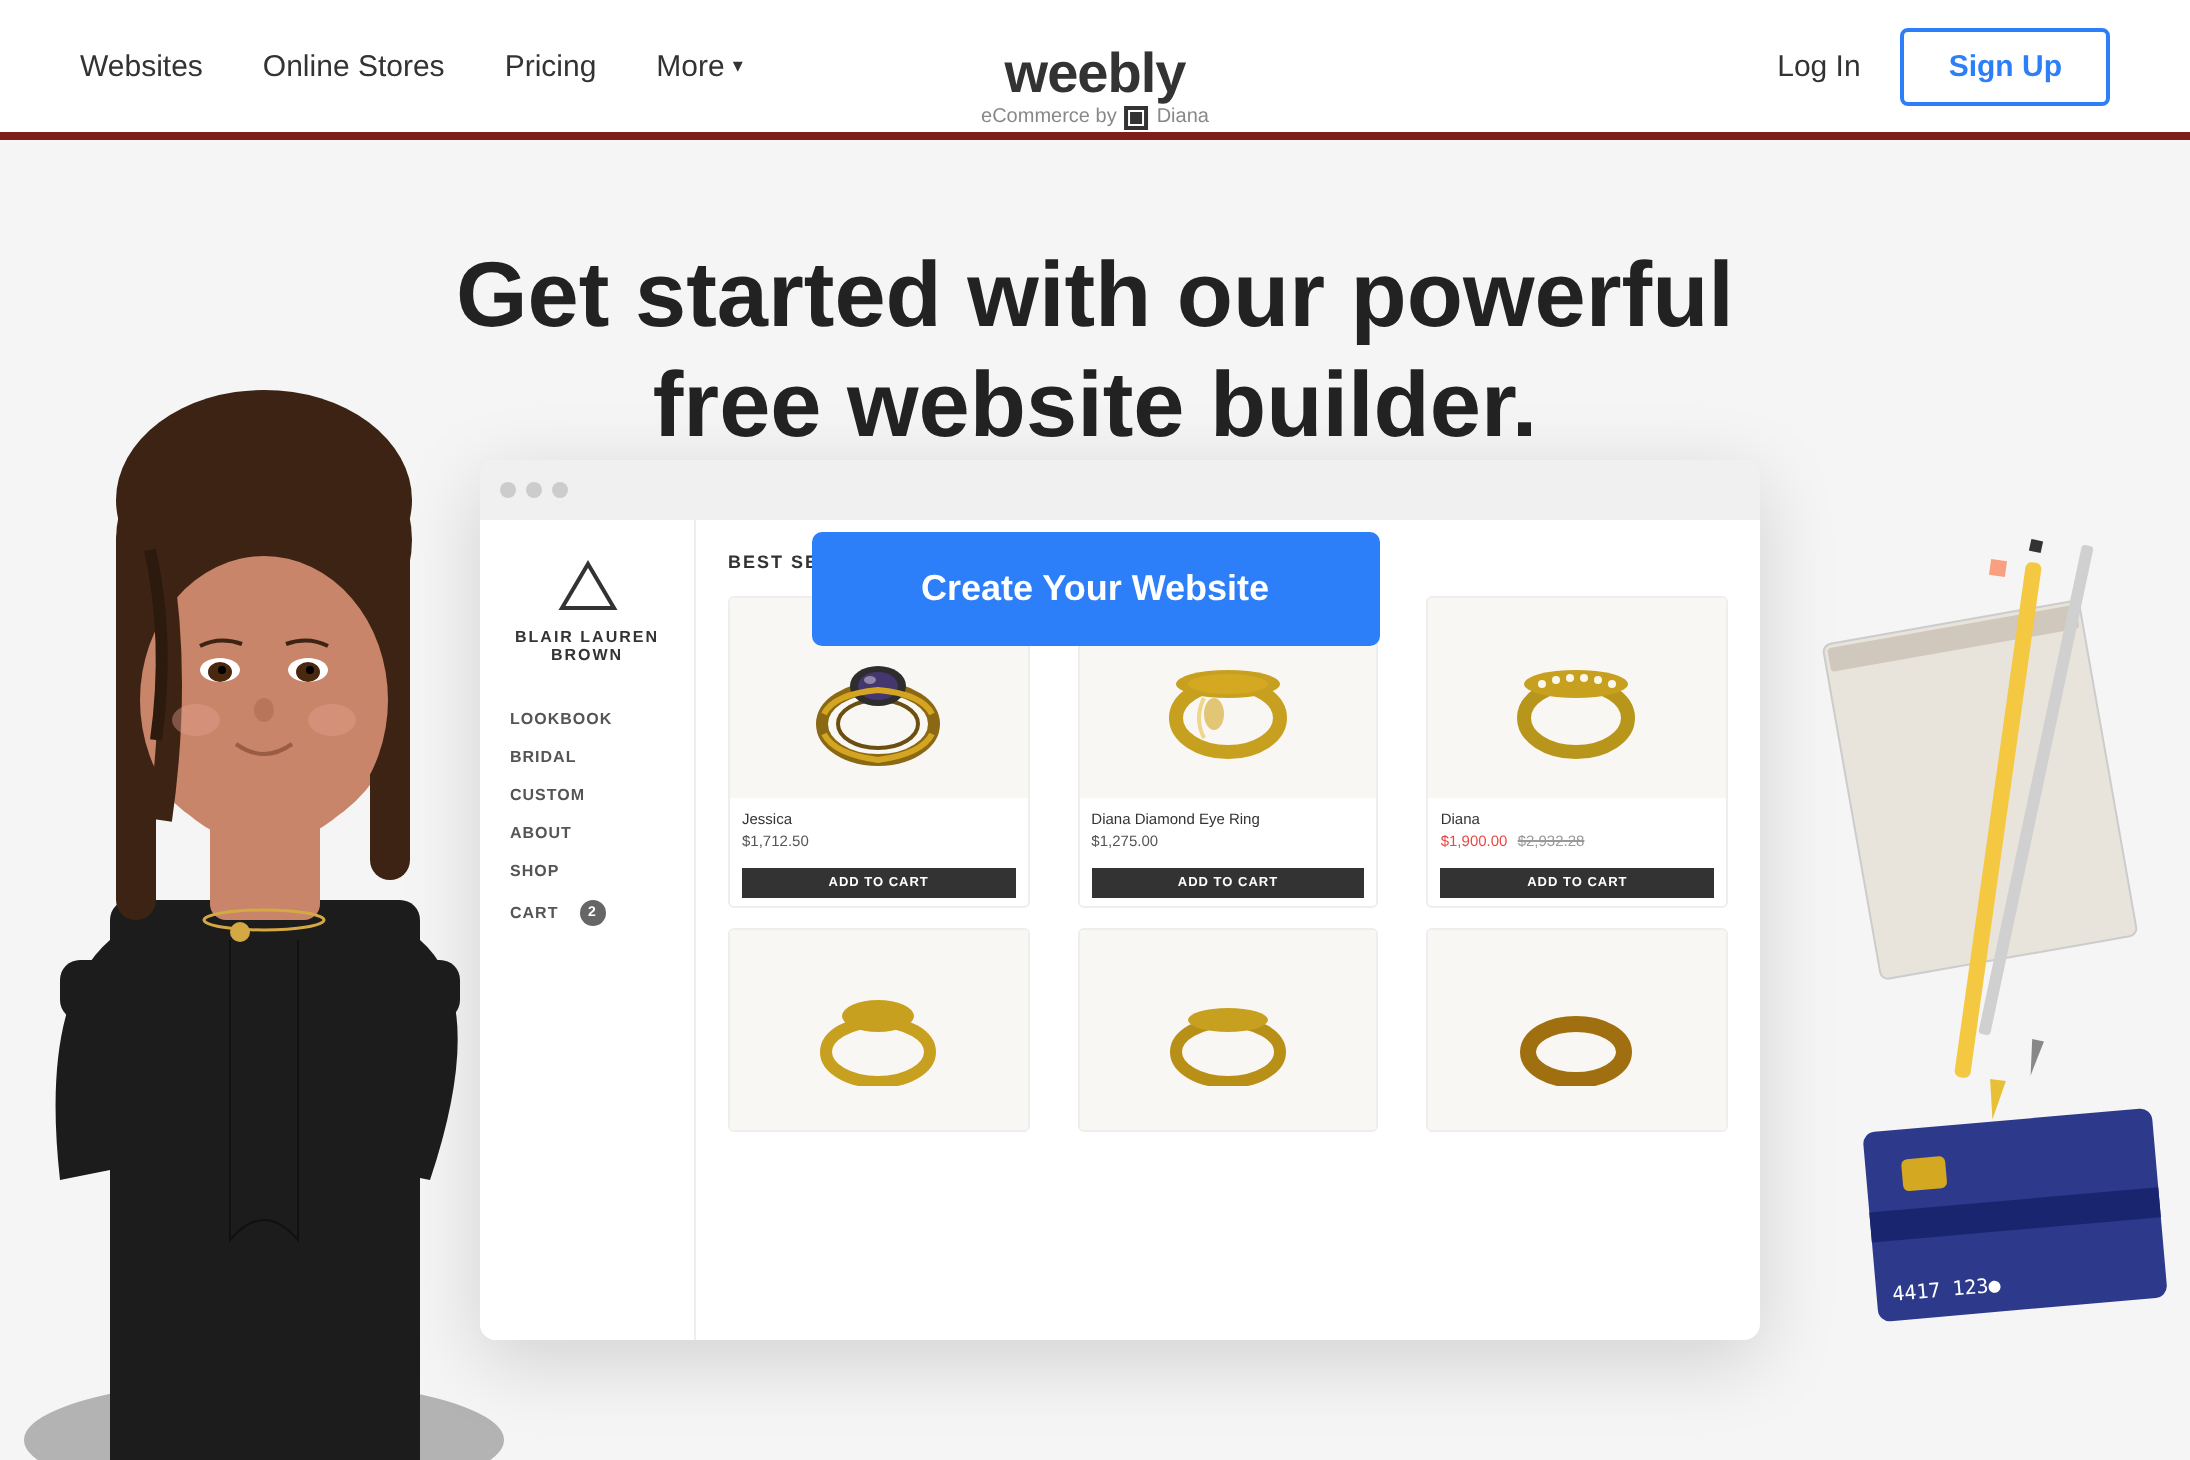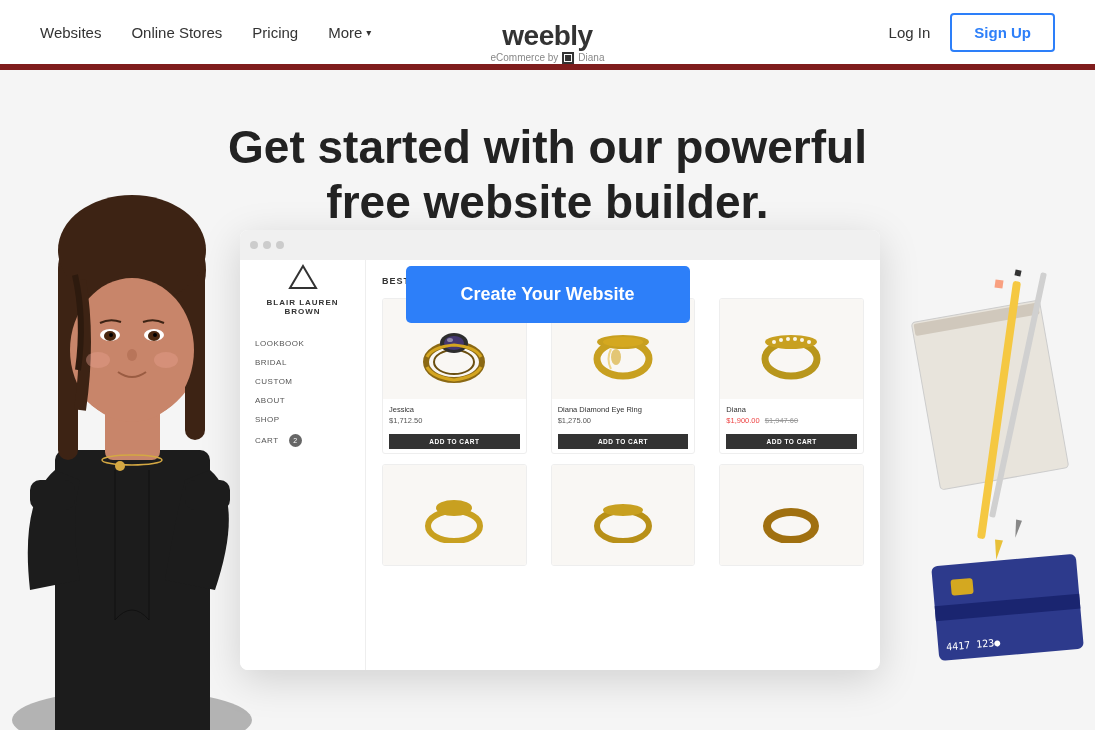--- a/index.html
+++ b/index.html
@@ -6,21 +6,21 @@
     body { font-family: -apple-system, BlinkMacSystemFont, 'Segoe UI', Helvetica, Arial, sans-serif; background: #f5f5f5; width: 1095px; height: 730px; overflow: hidden; }
 
     
     .header {
       display: flex;
       align-items: center;
       justify-content: space-between;
       background: #fff;
       padding: 0 40px;
       height: 70px;
-      border-bottom: 6px solid #7f1d1d;
+      border-bottom: 4px solid #7f1d1d;
       position: relative;
       z-index: 10;
     }
     .nav-left {
       display: flex;
       align-items: center;
       gap: 30px;
     }
     .nav-item {
       font-size: 15px;
@@ -157,24 +157,24 @@
       border-radius: 50%;
       background: #ccc;
     }
     .browser-content {
       display: flex;
       height: calc(100% - 30px);
     }
 
     
     .mock-sidebar {
-      width: 126px;
+      width: 108px;
       background: #fff;
       border-right: 1px solid #eee;
-      padding: 4px 15px;
+      padding: 20px 15px;
       flex-shrink: 0;
     }
     .mock-logo {
       display: flex;
       align-items: center;
       justify-content: center;
       margin-bottom: 8px;
     }
     .mock-logo-tri {
       width: 30px;
@@ -187,20 +187,21 @@
       color: #333;
       text-align: center;
       margin-bottom: 18px;
     }
     .mock-nav-item {
       font-size: 8px;
       color: #555;
       padding: 5px 0;
       letter-spacing: 0.5px;
       text-transform: uppercase;
+      font-weight: bold;
     }
     .mock-cart-row {
       display: flex;
       align-items: center;
       gap: 5px;
     }
     .mock-cart-badge {
       background: #666;
       color: #fff;
       font-size: 7px;
@@ -481,21 +482,21 @@
                 <circle cx="34" cy="32" r="2" fill="#fff" opacity="0.9"></circle>
                 <circle cx="41" cy="32" r="2" fill="#fff" opacity="0.9"></circle>
                 <circle cx="48" cy="33" r="2" fill="#fff" opacity="0.9"></circle>
                 <circle cx="55" cy="35" r="2" fill="#fff" opacity="0.9"></circle>
               </svg>
             </div>
             <div class="mock-product-info">
               <div class="mock-product-name">Diana</div>
               <div class="mock-product-price">
                 <span class="sale-price">$1,900.00</span>
-                <span class="original-price">$1,947.60</span>
+                <span class="original-price">$2,932.28</span>
               </div>
               <button class="mock-add-btn">ADD TO CART</button>
             </div>
           </div>
 
         </div>
 
         <div class="mock-products-row">
           <div class="mock-product-card">
             <div class="mock-product-img">

